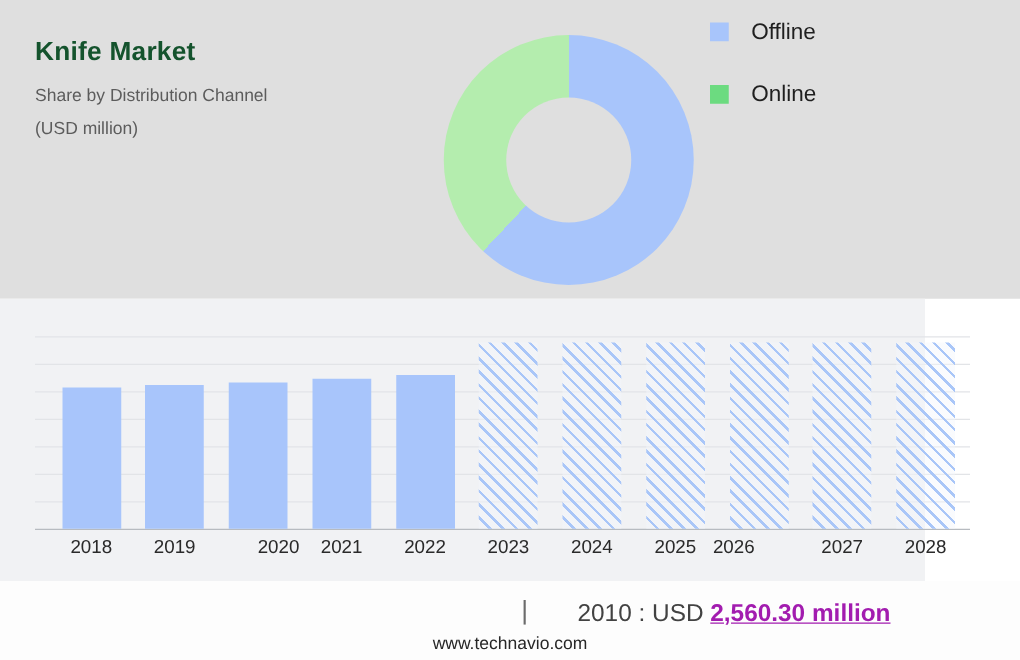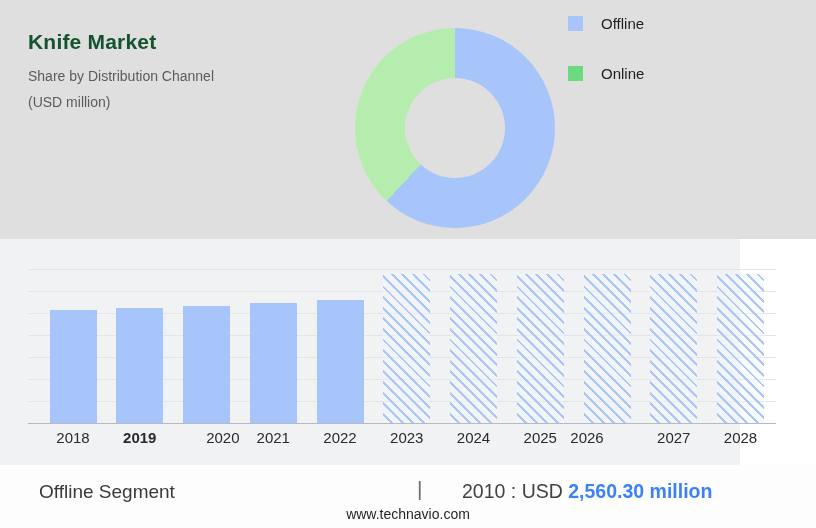--- a/index.html
+++ b/index.html
@@ -16,21 +16,21 @@
   .title { font-size:21px; font-weight:bold; color:#14532d; letter-spacing:0.2px; }
   .subtitle { margin-top:9px; font-size:14px; line-height:26px; color:#5c5c5c; }
 
   .donut { position:absolute; left:355px; top:28px; width:200px; height:200px; border-radius:50%; }
   .donut-hole { position:absolute; left:50px; top:50px; width:100px; height:100px; border-radius:50%; background:#dfdfdf; }
 
   .legend-row { position:absolute; left:568px; display:flex; align-items:center; gap:18px; }
   .legend-row.r0 { top:15px; }
   .legend-row.r1 { top:65px;text-align:right; }
   .legend-swatch { width:15px; height:15px; flex:0 0 15px; }
-  .legend-label { font-size:15px; color:#1f1f1f; }
+  .legend-label { font-size:18px; color:#1f1f1f; }
 
   
   .chart-section { position:absolute; left:0; top:239px; width:740px; height:226px; background:#f1f2f4; }
   .plot { position:absolute; left:28px; top:30px; width:748px; height:154px; }
   .gridline { position:absolute; left:0; width:748px; height:1px; background:#e2e4e7; }
   .gridline.axis { background:#b7bbc0; }
   .bar { position:absolute; bottom:0; width:47px; }
   .bar.solid { background:#a8c5fb; }
   .bar.hatched {
     background: repeating-linear-gradient(45deg,
@@ -38,21 +38,21 @@
       #a9c6f8 5.5px, #a9c6f8 7.5px);
   }
   .xlabels { position:absolute; left:28px; top:190px; width:748px; height:20px; }
   .xlabel { position:absolute; top:0; width:66px; text-align:center; font-size:15px; color:#2a2a2a; }
 
   
   .bottom-section { position:absolute; left:0; top:465px; width:816px; height:63px; background:#fdfdfd; }
   .segment-label { position:absolute; left:39px; top:16px; font-size:19px; color:#3a3a3a; }
   .stat-divider { position:absolute; left:417px; top:12px; font-size:21px; color:#6b6b6b; }
   .stat { position:absolute; left:462px; top:15px; font-size:19.5px; color:#424242; white-space:nowrap; }
-  .stat b { color:#3b82f6; }
+  .stat b { color:#a21caf;text-decoration:underline; }
   .website { position:absolute; left:0; top:41px; width:816px; text-align:center; font-size:14px; color:#272727; }
 </style>
 </head>
 <body>
 
 <div class="page">
 
   <div class="top-section">
     <div class="header">
       <div class="title">Knife Market</div>
@@ -93,35 +93,34 @@
         <div class="bar solid" style="left: 288.5px; height: 123px;"></div>
         <div class="bar hatched" style="left: 355.25px; height: 149px;"></div>
         <div class="bar hatched" style="left: 422px; height: 149px;"></div>
         <div class="bar hatched" style="left: 488.75px; height: 149px;"></div>
         <div class="bar hatched" style="left: 555.5px; height: 149px;"></div>
         <div class="bar hatched" style="left: 622.25px; height: 149px;"></div>
         <div class="bar hatched" style="left: 689px; height: 149px;"></div>
       </div>
     <div class="xlabels" id="xlabels">
         <div class="xlabel" style="left: 12px;">2018</div>
-        <div class="xlabel" style="left: 78.75px; font-weight: bold;">2019</div>
+        <div class="xlabel" style="left: 78.75px;">2019</div>
         <div class="xlabel" style="left: 145.5px; text-align: right;">2020</div>
         <div class="xlabel" style="left: 212.25px; text-align: center;">2021</div>
         <div class="xlabel" style="left: 279px;">2022</div>
         <div class="xlabel" style="left: 345.75px;">2023</div>
         <div class="xlabel" style="left: 412.5px;">2024</div>
         <div class="xlabel" style="left: 479.25px;">2025</div>
         <div class="xlabel" style="left: 526px;">2026</div>
         <div class="xlabel" style="left: 612.75px;">2027</div>
         <div class="xlabel" style="left: 679.5px;">2028</div>
       </div>
   </div>
 
   <div class="bottom-section">
-    <div class="segment-label">Offline Segment</div>
     <div class="stat-divider">|</div>
     <div class="stat">
       <span>2010 : USD</span>
       <span> </span>
       <b>2,560.30 million</b>
     </div>
     <div class="website">www.technavio.com</div>
   </div>
 
 </div>

